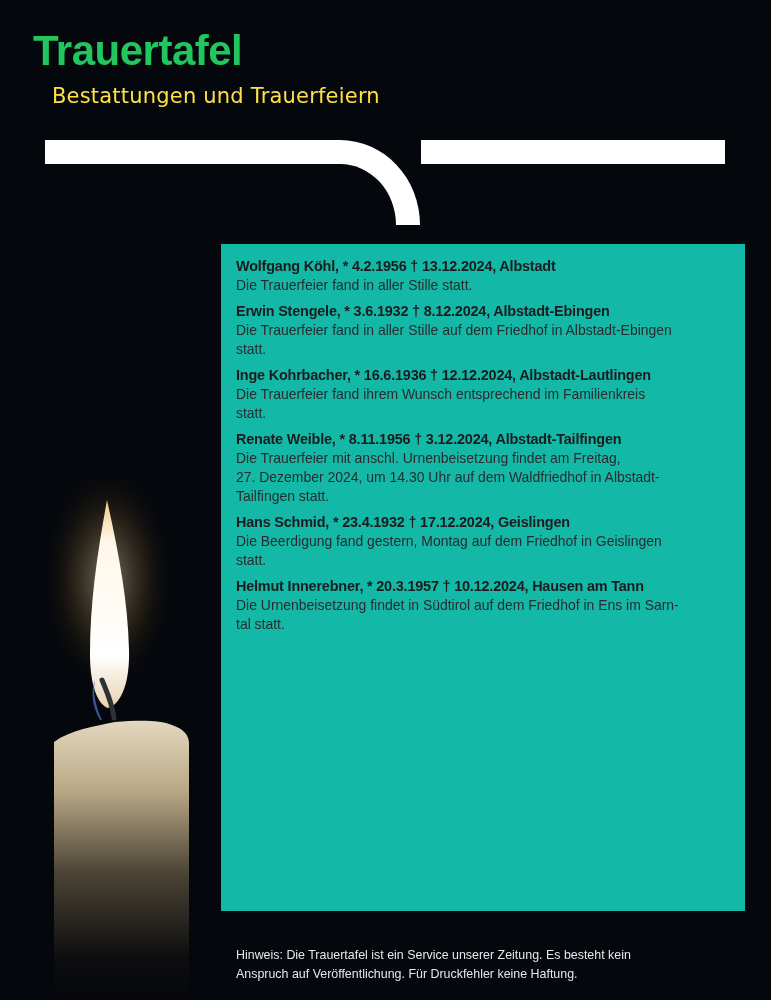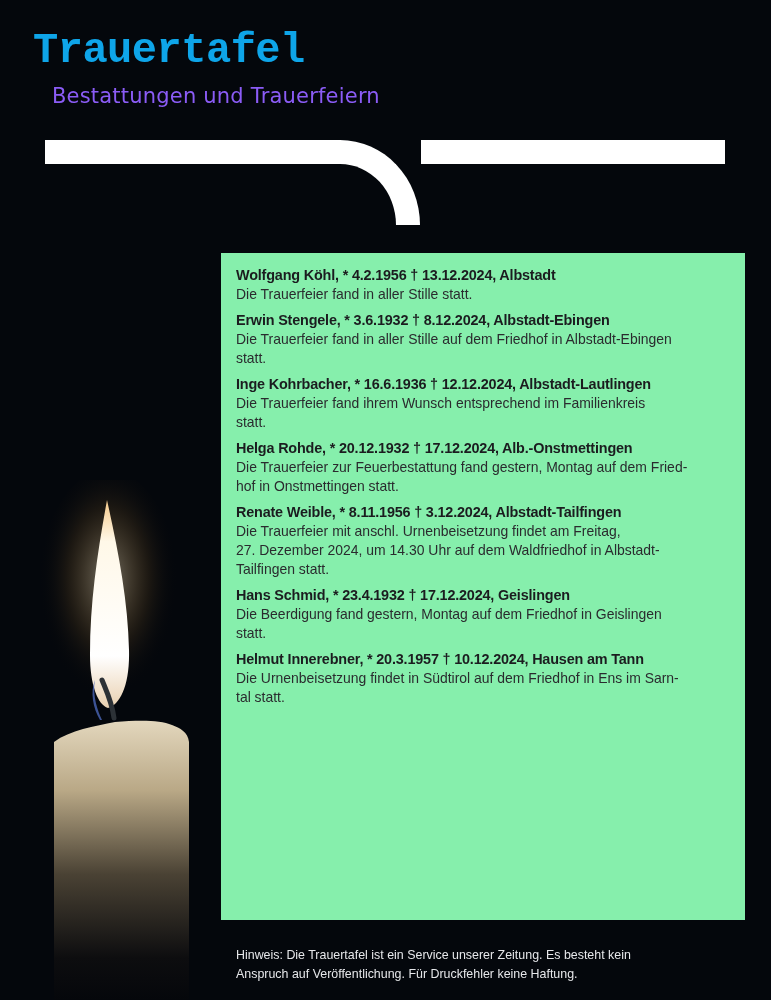--- a/index.html
+++ b/index.html
@@ -4,48 +4,48 @@
   <style>
     html, body { margin: 0; padding: 0; }
     body {
       width: 771px; height: 1000px; overflow: hidden;
       background: #04070c;
       position: relative;
       font-family: "Liberation Sans", sans-serif;
     }
     .title {
       position: absolute; left: 33px; top: 30px;
-      font-family: Liberation Mono, monospace;
-      font-weight: bold; font-size: 42px; color: #0ea5e9;
+      font-family: Liberation Sans, sans-serif;
+      font-weight: bold; font-size: 42px; color: #22c55e;
       letter-spacing: -0.5px; line-height: 1;
     }
     .subtitle {
       position: absolute; left: 52px; top: 86px;
       font-family: "DejaVu Sans", sans-serif;
-      font-size: 21px; color: #8b5cf6; line-height: 1;
+      font-size: 21px; color: #fde047; line-height: 1;
       letter-spacing: 0.2px;
     }
     .bar-left {
       position: absolute; left: 45px; top: 140px; width: 295px; height: 24px;
       background: #ffffff;
     }
     .bar-curve {
       position: absolute; left: 316px; top: 140px; width: 104px; height: 85px;
       border-top: 24px solid #ffffff; border-right: 24px solid #ffffff;
       border-top-right-radius: 80px 85px;
       box-sizing: border-box;
       border-left: none; border-bottom: none;
     }
     .bar-right {
       position: absolute; left: 421px; top: 140px; width: 304px; height: 24px;
       background: #ffffff;
     }
     .list-box {
-      position: absolute; left: 221px; top: 253px; width: 524px; height: 667px;
-      background: #86efac;
+      position: absolute; left: 221px; top: 244px; width: 524px; height: 667px;
+      background: #14b8a6;
       box-sizing: border-box;
       padding: 12px 10px 0 15px;
       color: #1b1c1f;
     }
     .entry { margin-bottom: 7px; }
     .entry-head {
       font-weight: bold; font-size: 15.5px; line-height: 19px;
       letter-spacing: -0.2px; transform: scaleX(0.93); transform-origin: left;
       white-space: nowrap;
     }
@@ -117,27 +117,20 @@
     </div>
   </div>
   <div class="entry">
     <div class="entry-head">Inge Kohrbacher, * 16.6.1936 † 12.12.2024, Albstadt-Lautlingen</div>
     <div class="entry-text">
       <span>Die Trauerfeier fand ihrem Wunsch entsprechend im Familienkreis</span>
       <span>statt.</span>
     </div>
   </div>
   <div class="entry">
-    <div class="entry-head">Helga Rohde, * 20.12.1932 † 17.12.2024, Alb.-Onstmettingen</div>
-    <div class="entry-text">
-      <span>Die Trauerfeier zur Feuerbestattung fand gestern, Montag auf dem Fried-</span>
-      <span>hof in Onstmettingen statt.</span>
-    </div>
-  </div>
-  <div class="entry">
     <div class="entry-head">Renate Weible, * 8.11.1956 † 3.12.2024, Albstadt-Tailfingen</div>
     <div class="entry-text">
       <span>Die Trauerfeier mit anschl. Urnenbeisetzung findet am Freitag,</span>
       <span>27. Dezember 2024, um 14.30 Uhr auf dem Waldfriedhof in Albstadt-</span>
       <span>Tailfingen statt.</span>
     </div>
   </div>
   <div class="entry">
     <div class="entry-head">Hans Schmid, * 23.4.1932 † 17.12.2024, Geislingen</div>
     <div class="entry-text">

